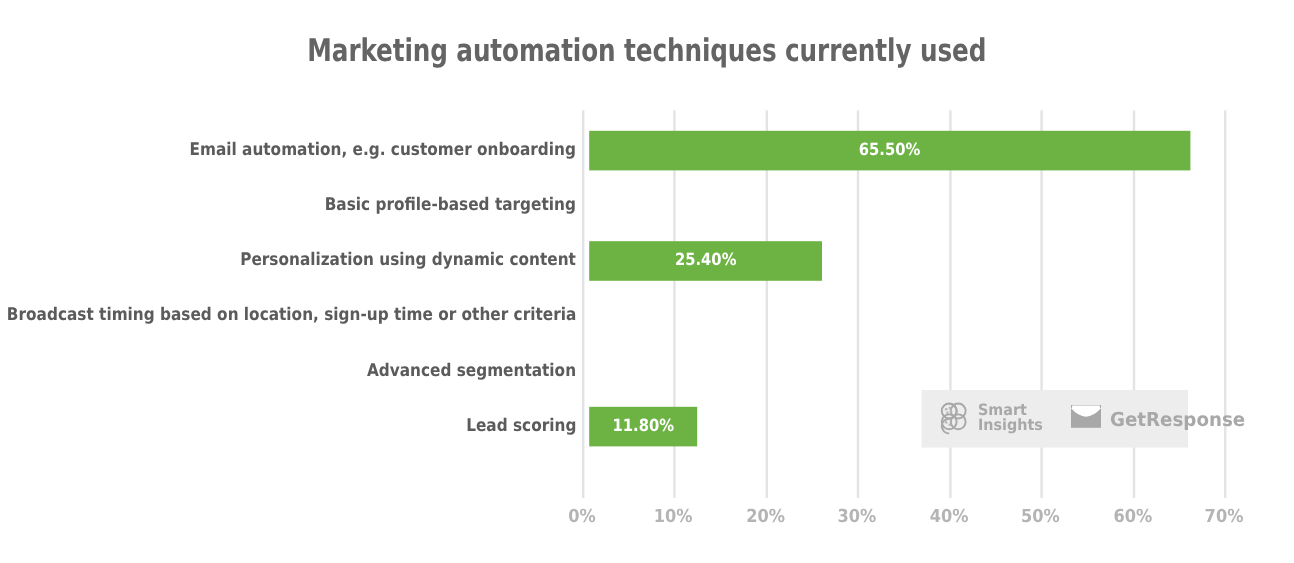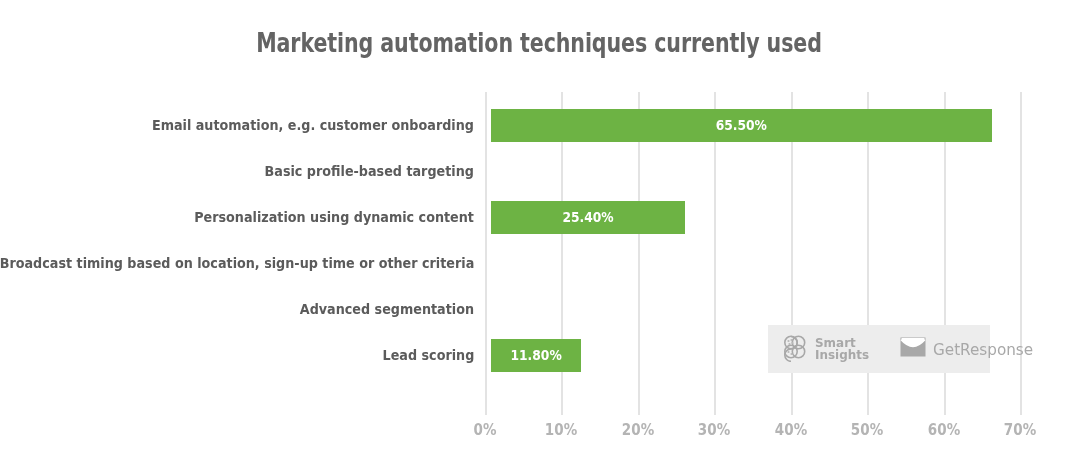--- a/index.html
+++ b/index.html
@@ -92,21 +92,21 @@
     font-weight: bold;
     font-family: "DejaVu Sans", sans-serif;
     transform: scaleX(0.88);
     white-space: nowrap;
     text-align: center;
   }
 
   
   #category-labels {
     position: absolute;
-    left: 4px;
+    left: 10px;
     top: 92px;
     width: 470px;
     height: 323px;
   }
 
   .cat-label {
     position: absolute;
     right: 0;
     height: 33px;
     line-height: 33px;
@@ -154,21 +154,21 @@
     display: flex;
     align-items: center;
   }
 
   .logo-unit {
     display: flex;
     align-items: center;
   }
 
   #smart-insights-logo { margin-left: 12px; }
-  #getresponse-logo { margin-left: 26px; }
+  #getresponse-logo { margin-left: 18px; font-weight: bold; }
 
   .si-text {
     margin-left: 5px;
     color: #a8a8a8;
     font-size: 13px;
     font-weight: bold;
     line-height: 12px;
     font-family: "DejaVu Sans", sans-serif;
     transform: scaleX(0.92);
     transform-origin: left center;

